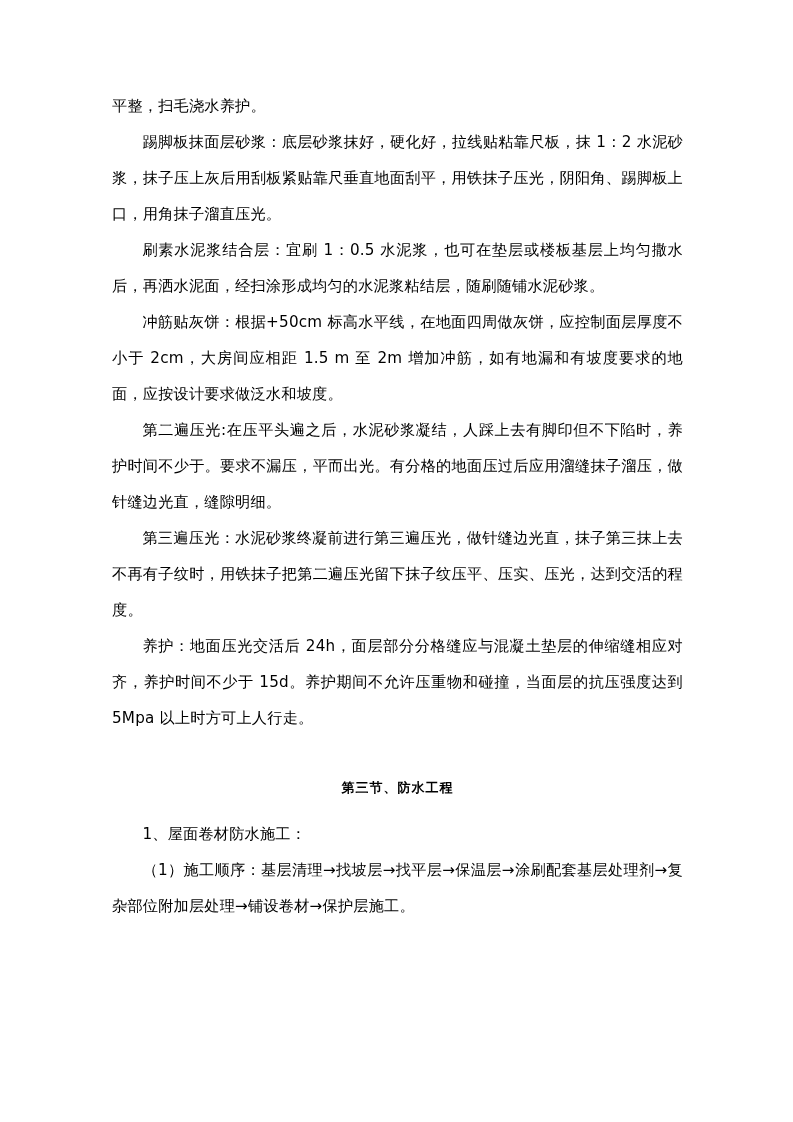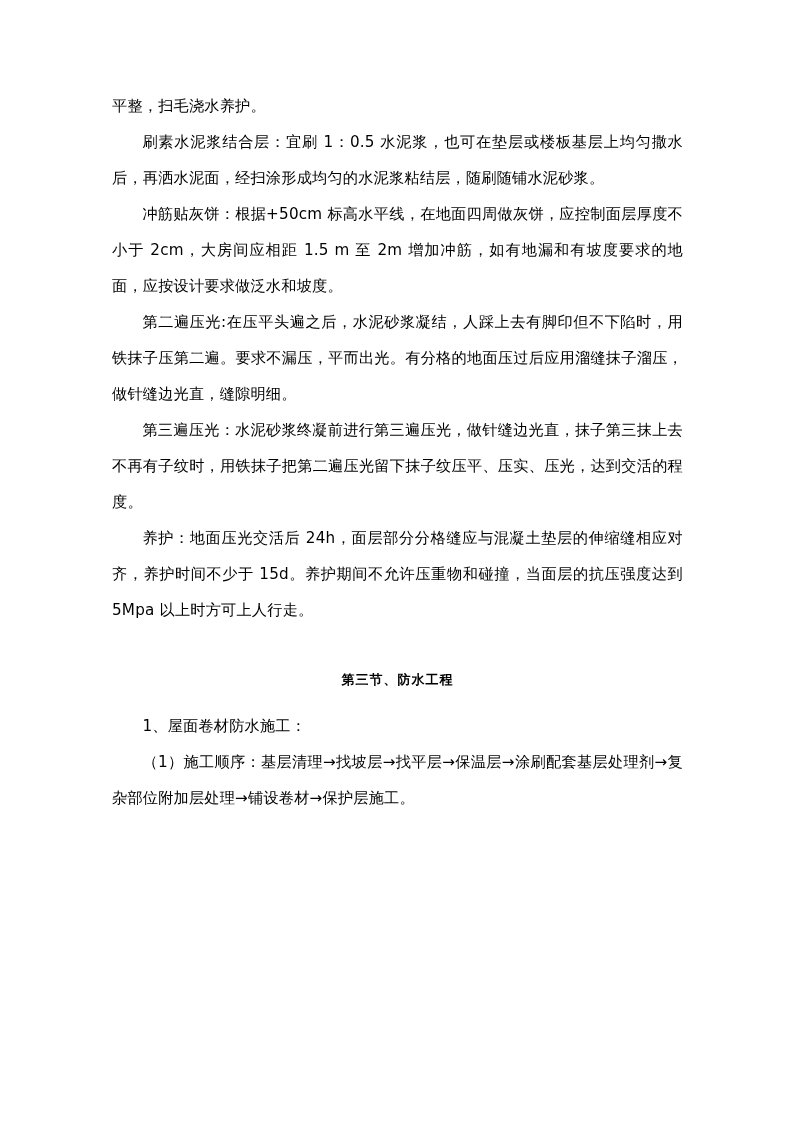--- a/index.html
+++ b/index.html
@@ -46,23 +46,24 @@
     line-height: 44px;
   }
 </style>
 </head>
 <body>
 
 <div class="page">
   <div class="doc-body">
 
     <p class="para no-indent">平整，扫毛浇水养护。</p>
+    <p class="para">踢脚板抹面层砂浆：底层砂浆抹好，硬化好，拉线贴粘靠尺板，抹 1：2 水泥砂浆，抹子压上灰后用刮板紧贴靠尺垂直地面刮平，用铁抹子压光，阴阳角、踢脚板上口，用角抹子溜直压光。</p>
     <p class="para">刷素水泥浆结合层：宜刷 1：0.5 水泥浆，也可在垫层或楼板基层上均匀撒水后，再洒水泥面，经扫涂形成均匀的水泥浆粘结层，随刷随铺水泥砂浆。</p>
     <p class="para">冲筋贴灰饼：根据+50cm 标高水平线，在地面四周做灰饼，应控制面层厚度不小于 2cm，大房间应相距 1.5 m 至 2m 增加冲筋，如有地漏和有坡度要求的地面，应按设计要求做泛水和坡度。</p>
-    <p class="para">第二遍压光:在压平头遍之后，水泥砂浆凝结，人踩上去有脚印但不下陷时，用铁抹子压第二遍。要求不漏压，平而出光。有分格的地面压过后应用溜缝抹子溜压，做针缝边光直，缝隙明细。</p>
+    <p class="para">第二遍压光:在压平头遍之后，水泥砂浆凝结，人踩上去有脚印但不下陷时，养护时间不少于。要求不漏压，平而出光。有分格的地面压过后应用溜缝抹子溜压，做针缝边光直，缝隙明细。</p>
     <p class="para">第三遍压光：水泥砂浆终凝前进行第三遍压光，做针缝边光直，抹子第三抹上去不再有子纹时，用铁抹子把第二遍压光留下抹子纹压平、压实、压光，达到交活的程度。</p>
     <p class="para">养护：地面压光交活后 24h，面层部分分格缝应与混凝土垫层的伸缩缝相应对齐，养护时间不少于 15d。养护期间不允许压重物和碰撞，当面层的抗压强度达到 5Mpa 以上时方可上人行走。</p>
 
     <h2 class="section-heading">第三节、防水工程</h2>
 
     <p class="para">1、屋面卷材防水施工：</p>
     <p class="para">（1）施工顺序：基层清理→找坡层→找平层→保温层→涂刷配套基层处理剂→复杂部位附加层处理→铺设卷材→保护层施工。</p>
 
   </div>
 </div>

